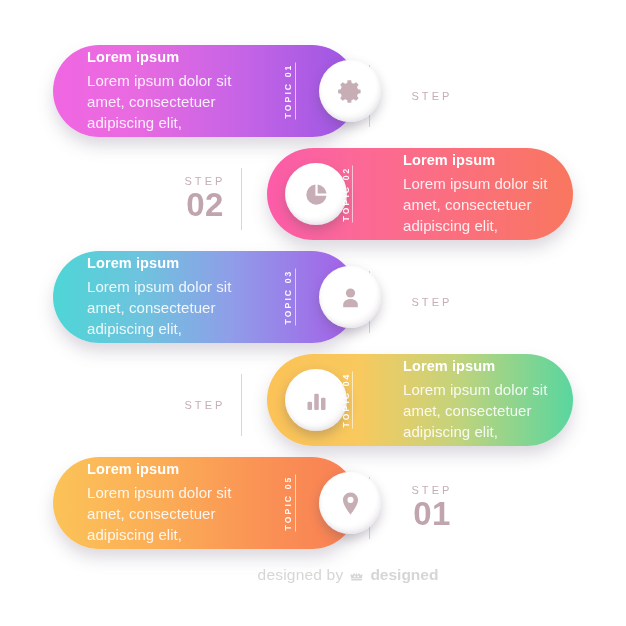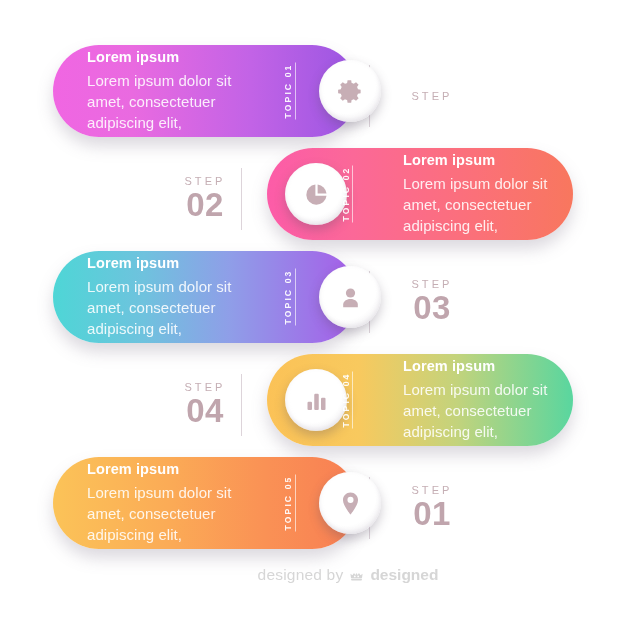--- a/index.html
+++ b/index.html
@@ -240,21 +240,20 @@
         <span>
           <svg viewBox="0 0 24 24" aria-hidden="true">
             <circle class="icon-glyph" cx="12" cy="8" r="4.1"></circle>
             <path class="icon-glyph" d="M12 13.4c-3.6 0-6.5 2.2-6.5 4.9v2.3h13v-2.3c0-2.7-2.9-4.9-6.5-4.9z"></path>
           </svg>
         </span>
       </div>
     </div>
     <div class="step-block at-right">
       <div class="step-word">STEP</div>
-      <div class="step-num">03</div>
     </div>
   </div>
 
   <div class="step-row" style="top:354px;">
     <div class="step-sep left-side"></div>
     <div class="pill right" style="background: linear-gradient(90deg, rgb(251, 194, 87) 0%, rgb(248, 201, 94) 30%, rgb(195, 211, 124) 62%, rgb(89, 214, 159) 100%);">
       <div class="icon-badge">
         <span>
           <svg viewBox="0 0 24 24" aria-hidden="true">
             <rect class="icon-glyph" x="4" y="13" width="4" height="7.5" rx="1"></rect>
@@ -265,21 +264,20 @@
       </div>
       <div class="pill-divider"></div>
       <div class="topic-label">TOPIC 04</div>
       <div class="pill-text">
         <div class="pill-title">Lorem ipsum</div>
         <div class="pill-desc">Lorem ipsum dolor sit amet, consectetuer adipiscing elit,</div>
       </div>
     </div>
     <div class="step-block at-left">
       <div class="step-word">STEP</div>
-      <div class="step-num">04</div>
     </div>
   </div>
 
   <div class="step-row" style="top:457px;">
     <div class="step-sep right-side"></div>
     <div class="pill left" style="background: linear-gradient(90deg, rgb(251, 195, 88) 0%, rgb(251, 171, 86) 38%, rgb(250, 145, 85) 70%, rgb(248, 126, 83) 100%);">
       <div class="pill-text">
         <div class="pill-title">Lorem ipsum</div>
         <div class="pill-desc">Lorem ipsum dolor sit amet, consectetuer adipiscing elit,</div>
       </div>

